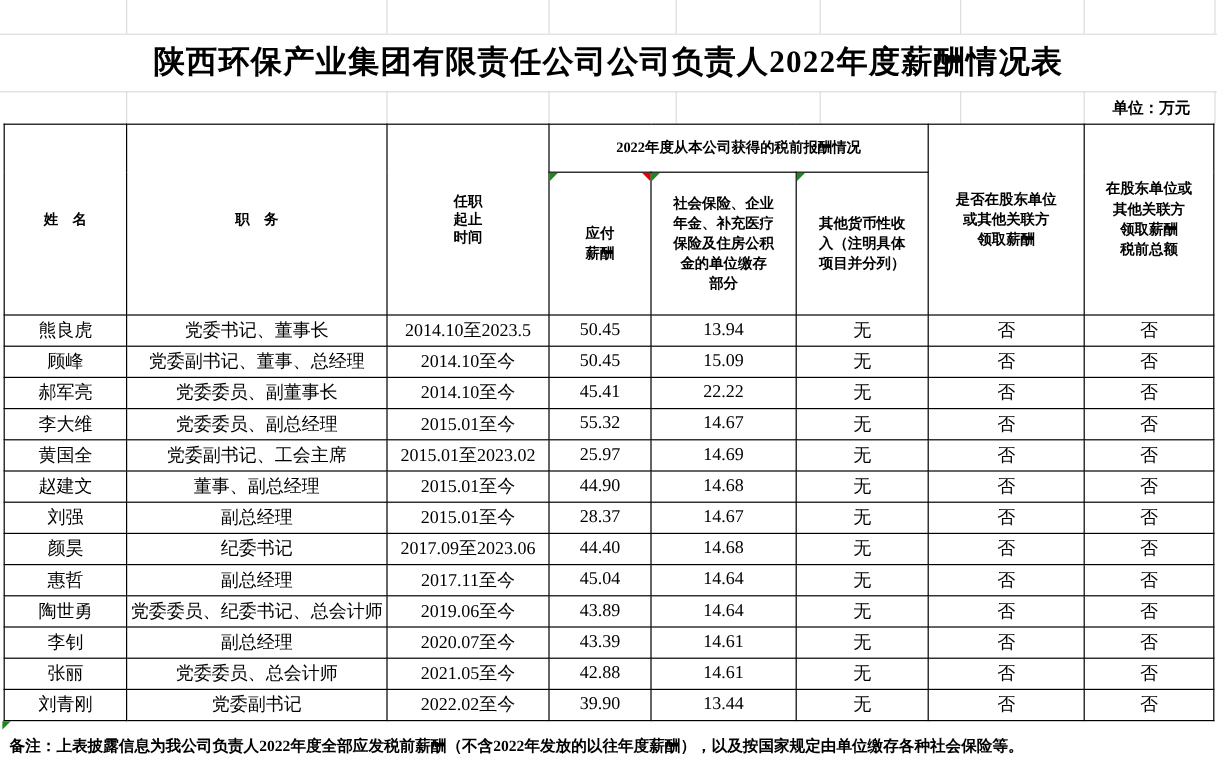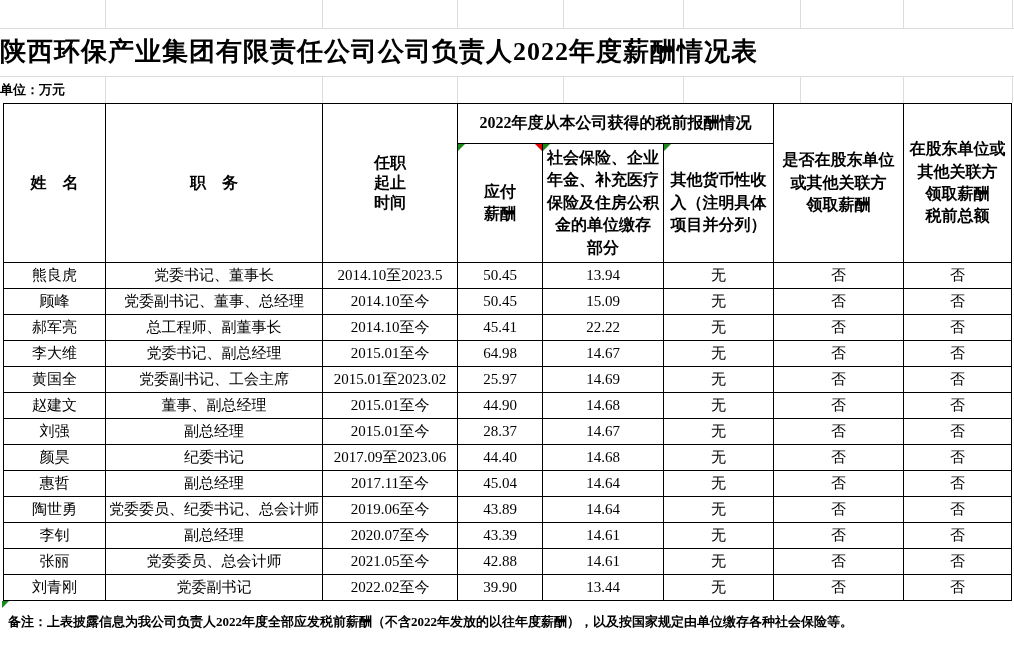--- a/index.html
+++ b/index.html
@@ -7,38 +7,38 @@
     width:1014px;height:648px;position:relative;background:#ffffff;
     font-family:"Liberation Serif","DejaVu Serif",serif;color:#000;
     overflow:hidden;
   }
   
   .hline{position:absolute;left:0;width:1014px;height:1px;background:#dcdcdc;}
   .vline{position:absolute;width:1px;background:#dcdcdc;}
   
   .sheet-title{
     position:absolute;left:0;top:28px;width:1014px;height:48px;
-    line-height:48px;font-size:26px;font-weight:bold;
+    line-height:48px;text-align:center;font-size:26px;font-weight:bold;
     letter-spacing:1px;white-space:nowrap;
   }
   
   .unit-row{
     position:absolute;left:0;top:76px;width:992px;height:27px;
-    line-height:27px;text-align:left;font-size:13px;font-weight:bold;
+    line-height:27px;text-align:right;font-size:13px;font-weight:bold;
   }
   
   table.salary{
     position:absolute;left:3px;top:103px;width:1008px;
     border-collapse:collapse;table-layout:fixed;
   }
   table.salary th,table.salary td{
     border:1px solid #000;text-align:center;vertical-align:middle;
     padding:0;overflow:hidden;white-space:nowrap;
   }
-  table.salary th{font-size:16px;font-weight:bold;position:relative;font-family:Liberation Serif, serif;}
+  table.salary th{font-size:12px;font-weight:bold;position:relative;font-family:Liberation Serif, serif;}
   table.salary td{font-size:15px;font-weight:normal;}
   tr.hrow-top{height:40px;}
   tr.hrow-sub{height:119px;}
   tbody tr{height:26px;font-family:Liberation Serif, serif;}
   .prewrap{white-space:pre-line !important;line-height:1.4;}
   .th-term{line-height:1.25;}
   
   .tri-green{position:absolute;top:0;left:0;width:0;height:0;
     border-top:7px solid #1a8a1a;border-right:7px solid transparent;}
   .tri-red{position:absolute;top:0;right:0;width:0;height:0;
@@ -133,33 +133,33 @@
     <td>党委副书记、董事、总经理</td>
     <td>2014.10至今</td>
     <td>50.45</td>
     <td>15.09</td>
     <td>无</td>
     <td>否</td>
     <td>否</td>
   </tr>
       <tr>
     <td>郝军亮</td>
-    <td>总工程师、副董事长</td>
+    <td>党委委员、副董事长</td>
     <td>2014.10至今</td>
     <td>45.41</td>
     <td>22.22</td>
     <td>无</td>
     <td>否</td>
     <td>否</td>
   </tr>
       <tr>
     <td>李大维</td>
-    <td>党委书记、副总经理</td>
+    <td>党委委员、副总经理</td>
     <td>2015.01至今</td>
-    <td>64.98</td>
+    <td>55.32</td>
     <td>14.67</td>
     <td>无</td>
     <td>否</td>
     <td>否</td>
   </tr>
       <tr>
     <td>黄国全</td>
     <td>党委副书记、工会主席</td>
     <td>2015.01至2023.02</td>
     <td>25.97</td>

